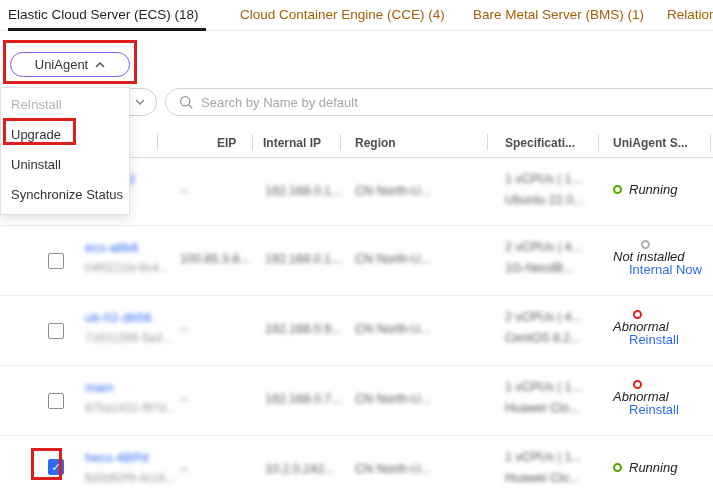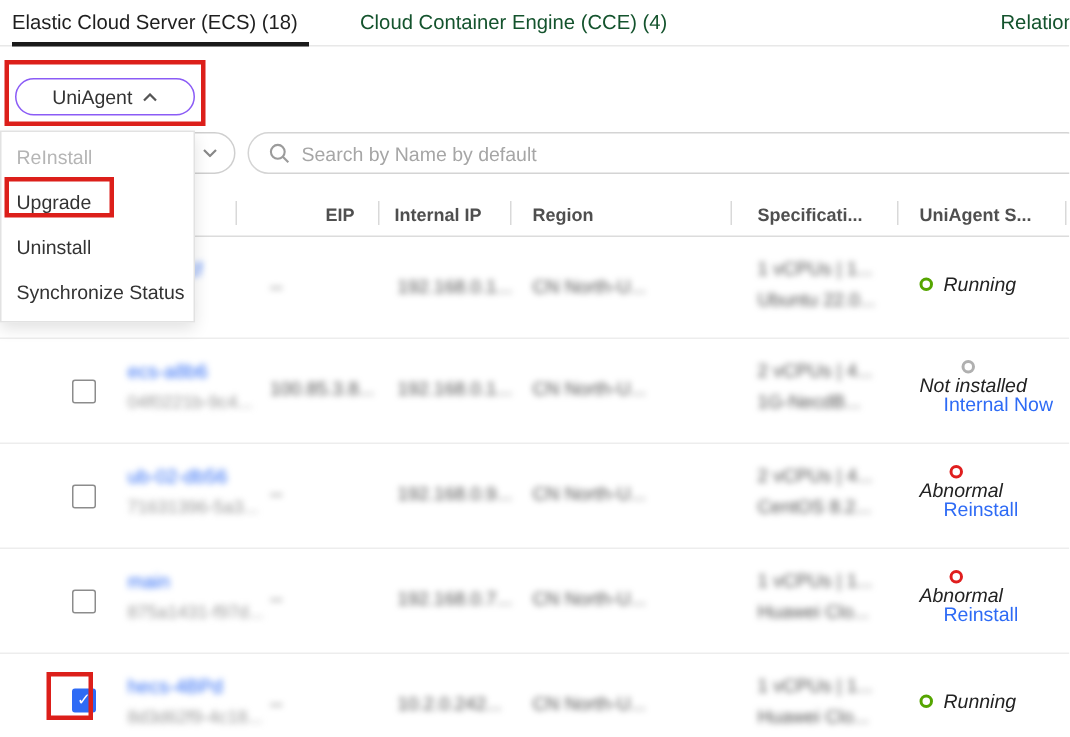--- a/index.html
+++ b/index.html
@@ -3,21 +3,21 @@
 <meta charset="utf-8">
 <style>
   * { margin:0; padding:0; box-sizing:border-box; }
   html,body { background:#fff; }
   .screen {
     position:relative; width:713px; height:491px; overflow:hidden;
     background:#fff; font-family:"Liberation Sans", sans-serif; color:#333;
   }
   
   .tabs { position:absolute; left:0; top:0; width:713px; height:31px; }
-  .tab { position:absolute; top:7px; font-size:13.5px; color:#14532d; white-space:nowrap; cursor:pointer; }
+  .tab { position:absolute; top:7px; font-size:13.5px; color:#a16207; white-space:nowrap; cursor:pointer; }
   .tab.t0 { left:8px; color:#1f1f1f; }
   .tab.t1 { left:240px; }
   .tab.t2 { left:473px; }
   .tab.t3 { left:667px; }
   .tabs-border { position:absolute; left:0; top:30px; width:713px; height:1px; background:#e8e8e8; }
   .tab-underline { position:absolute; left:8px; top:28px; width:198px; height:3px; background:#1a1a1a; }
   
   .pill { background:#fff; border:1px solid #8b5cf6; border-radius:14px; }
   .filter-frag { position:absolute; left:40px; top:88px; width:117px; height:28px;
     border:1px solid #cfcfcf; border-radius:14px; background:#fff; z-index:2; }
@@ -73,20 +73,21 @@
   .anno.a-checkbox { left:31px; top:448px; width:31px; height:32px; }
 </style>
 </head>
 <body>
 
 <div class="screen">
 
   <div class="tabs">
     <span class="tab t0">Elastic Cloud Server (ECS) (18)</span>
     <span class="tab t1">Cloud Container Engine (CCE) (4)</span>
+    <span class="tab t2">Bare Metal Server (BMS) (1)</span>
     <span class="tab t3">Relation</span>
     <div class="tabs-border"></div>
     <div class="tab-underline"></div>
   </div>
 
   <div class="uni-btn pill">
     <span>UniAgent</span>
     <svg width="10" height="6" viewBox="0 0 10 6">
       <polyline points="1,5 5,1 9,5" fill="none" stroke="#555" stroke-width="1.5"></polyline>
     </svg>

